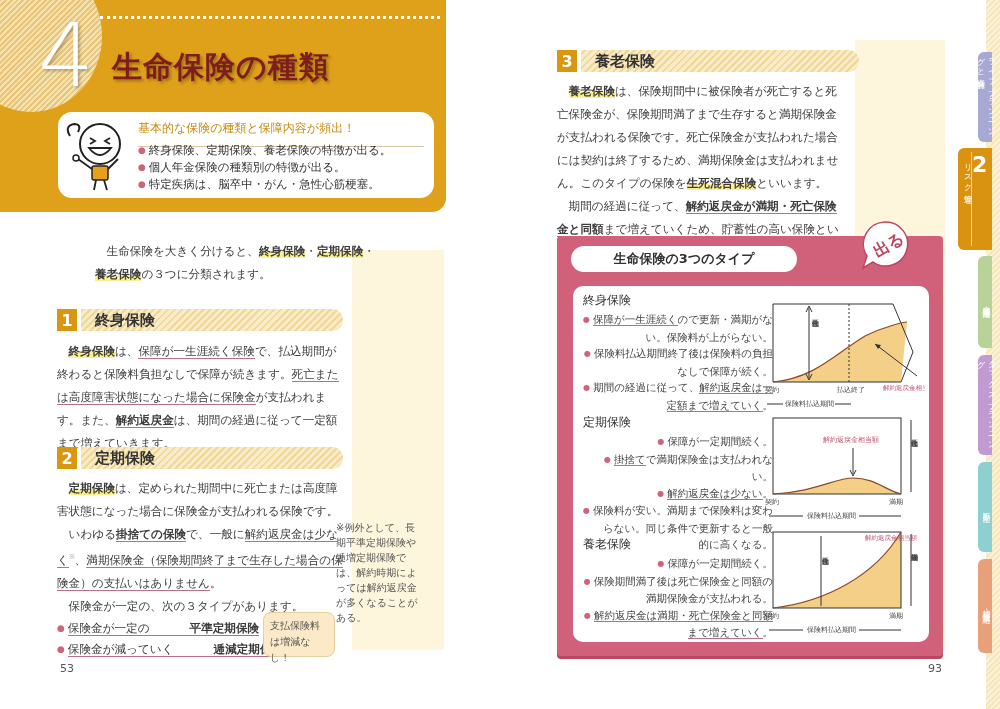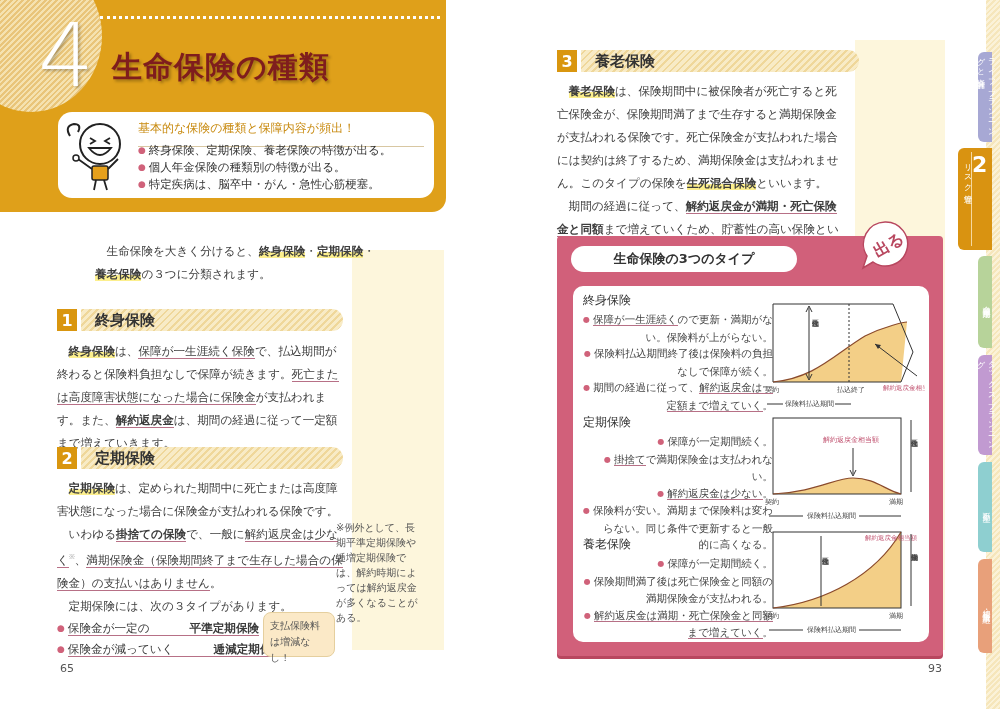--- a/index.html
+++ b/index.html
@@ -114,30 +114,30 @@
 </div>
 <p id="sec1-body" class="body-text indent"><span class="hl">終身保険</span><span>は、</span><span class="ul">保障が一生涯続く保険</span><span>で、払込期間が終わると保険料負担なしで保障が続きます。</span><span class="ul">死亡または高度障害状態になった場合に保険金</span><span>が支払われます。また、</span><span class="ulb">解約返戻金</span><span>は、期間の経過に従って一定額まで増えていきます。</span></p>
 
 <div id="sec2-head" class="sec-head">
   <div class="sec-num">2</div>
   <div class="sec-bar">定期保険</div>
 </div>
 <div id="sec2-body">
   <p class="body-text indent"><span class="hl">定期保険</span><span>は、定められた期間中に死亡または高度障害状態になった場合に保険金が支払われる保険です。</span></p>
   <p class="body-text indent"><span>いわゆる</span><span class="ulb">掛捨ての保険</span><span>で、一般に</span><span class="ul">解約返戻金は少なく</span><sup style="font-size:7px;color:#999">※</sup><span>、</span><span class="ul">満期保険金（保険期間終了まで生存した場合の保険金）の支払いはありません</span><span>。</span></p>
-  <p class="body-text indent"><span>定期保険には、次の３タイプがあります。</span></p>
+  <p class="body-text indent"><span>保険金が一定の、次の３タイプがあります。</span></p>
   <ul class="bul-list">
     <li class="bul"><span><span>保険金が一定の</span><b>平準定期保険</b></span></li>
     <li class="bul"><span><span>保険金が減っていく</span><b>逓減定期保険</b></span></li>
   </ul>
 </div>
 
 <div class="sidenote">※例外として、長期平準定期保険や逓増定期保険では、解約時期によっては解約返戻金が多くなることがある。</div>
 <div class="callout-tag">支払保険料は増減なし！</div>
-<div class="page-num" style="left:60px;top:662px;">65</div>
+<div class="page-num" style="left:60px;top:662px;">53</div>
 
 <div class="right-col"></div>
 
 <div id="sec3-head" class="sec-head">
   <div class="sec-num">3</div>
   <div class="sec-bar">養老保険</div>
 </div>
 <div id="sec3-body">
   <p class="body-text indent"><span class="hl">養老保険</span><span>は、保険期間中に被保険者が死亡すると死亡保険金が、保険期間満了まで生存すると満期保険金が支払われる保険です。死亡保険金が支払われた場合には契約は終了するため、満期保険金は支払われません。このタイプの保険を</span><span class="hl">生死混合保険</span><span>といいます。</span></p>
   <p class="body-text indent"><span>期間の経過に従って、</span><span class="ulb">解約返戻金が満期・死亡保険金と同額</span><span>まで増えていくため、貯蓄性の高い保険といえます。</span></p>

